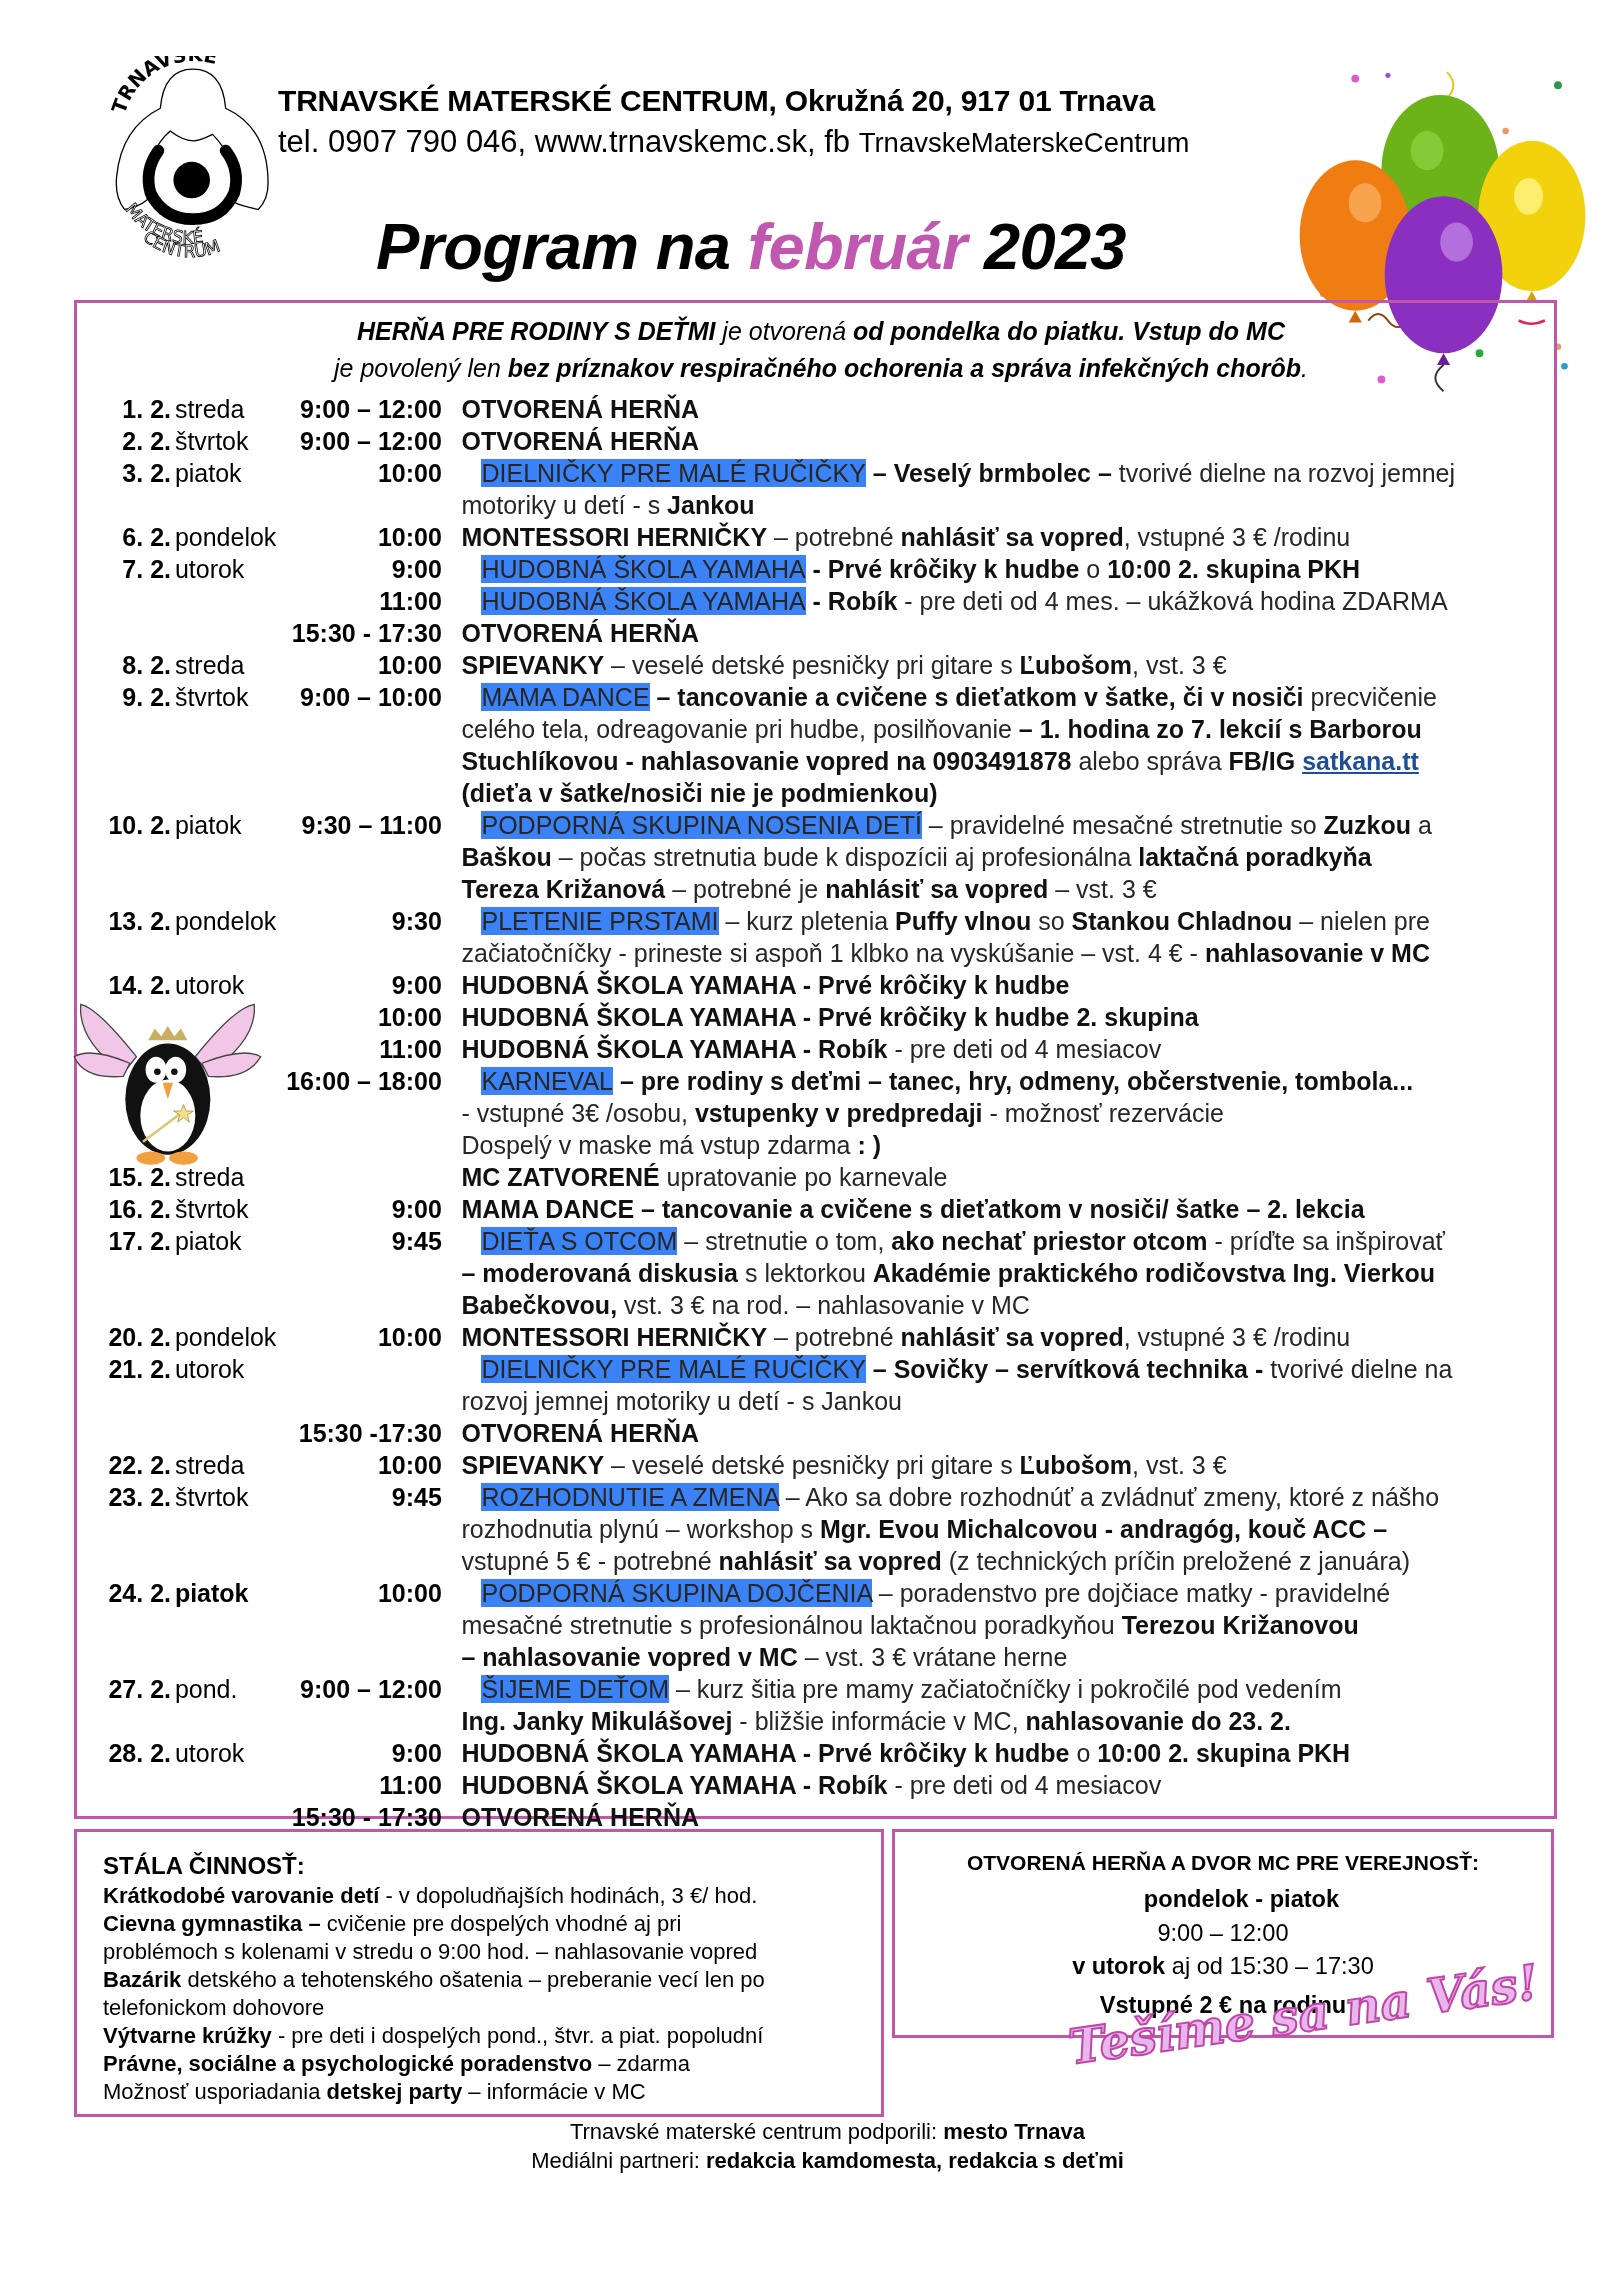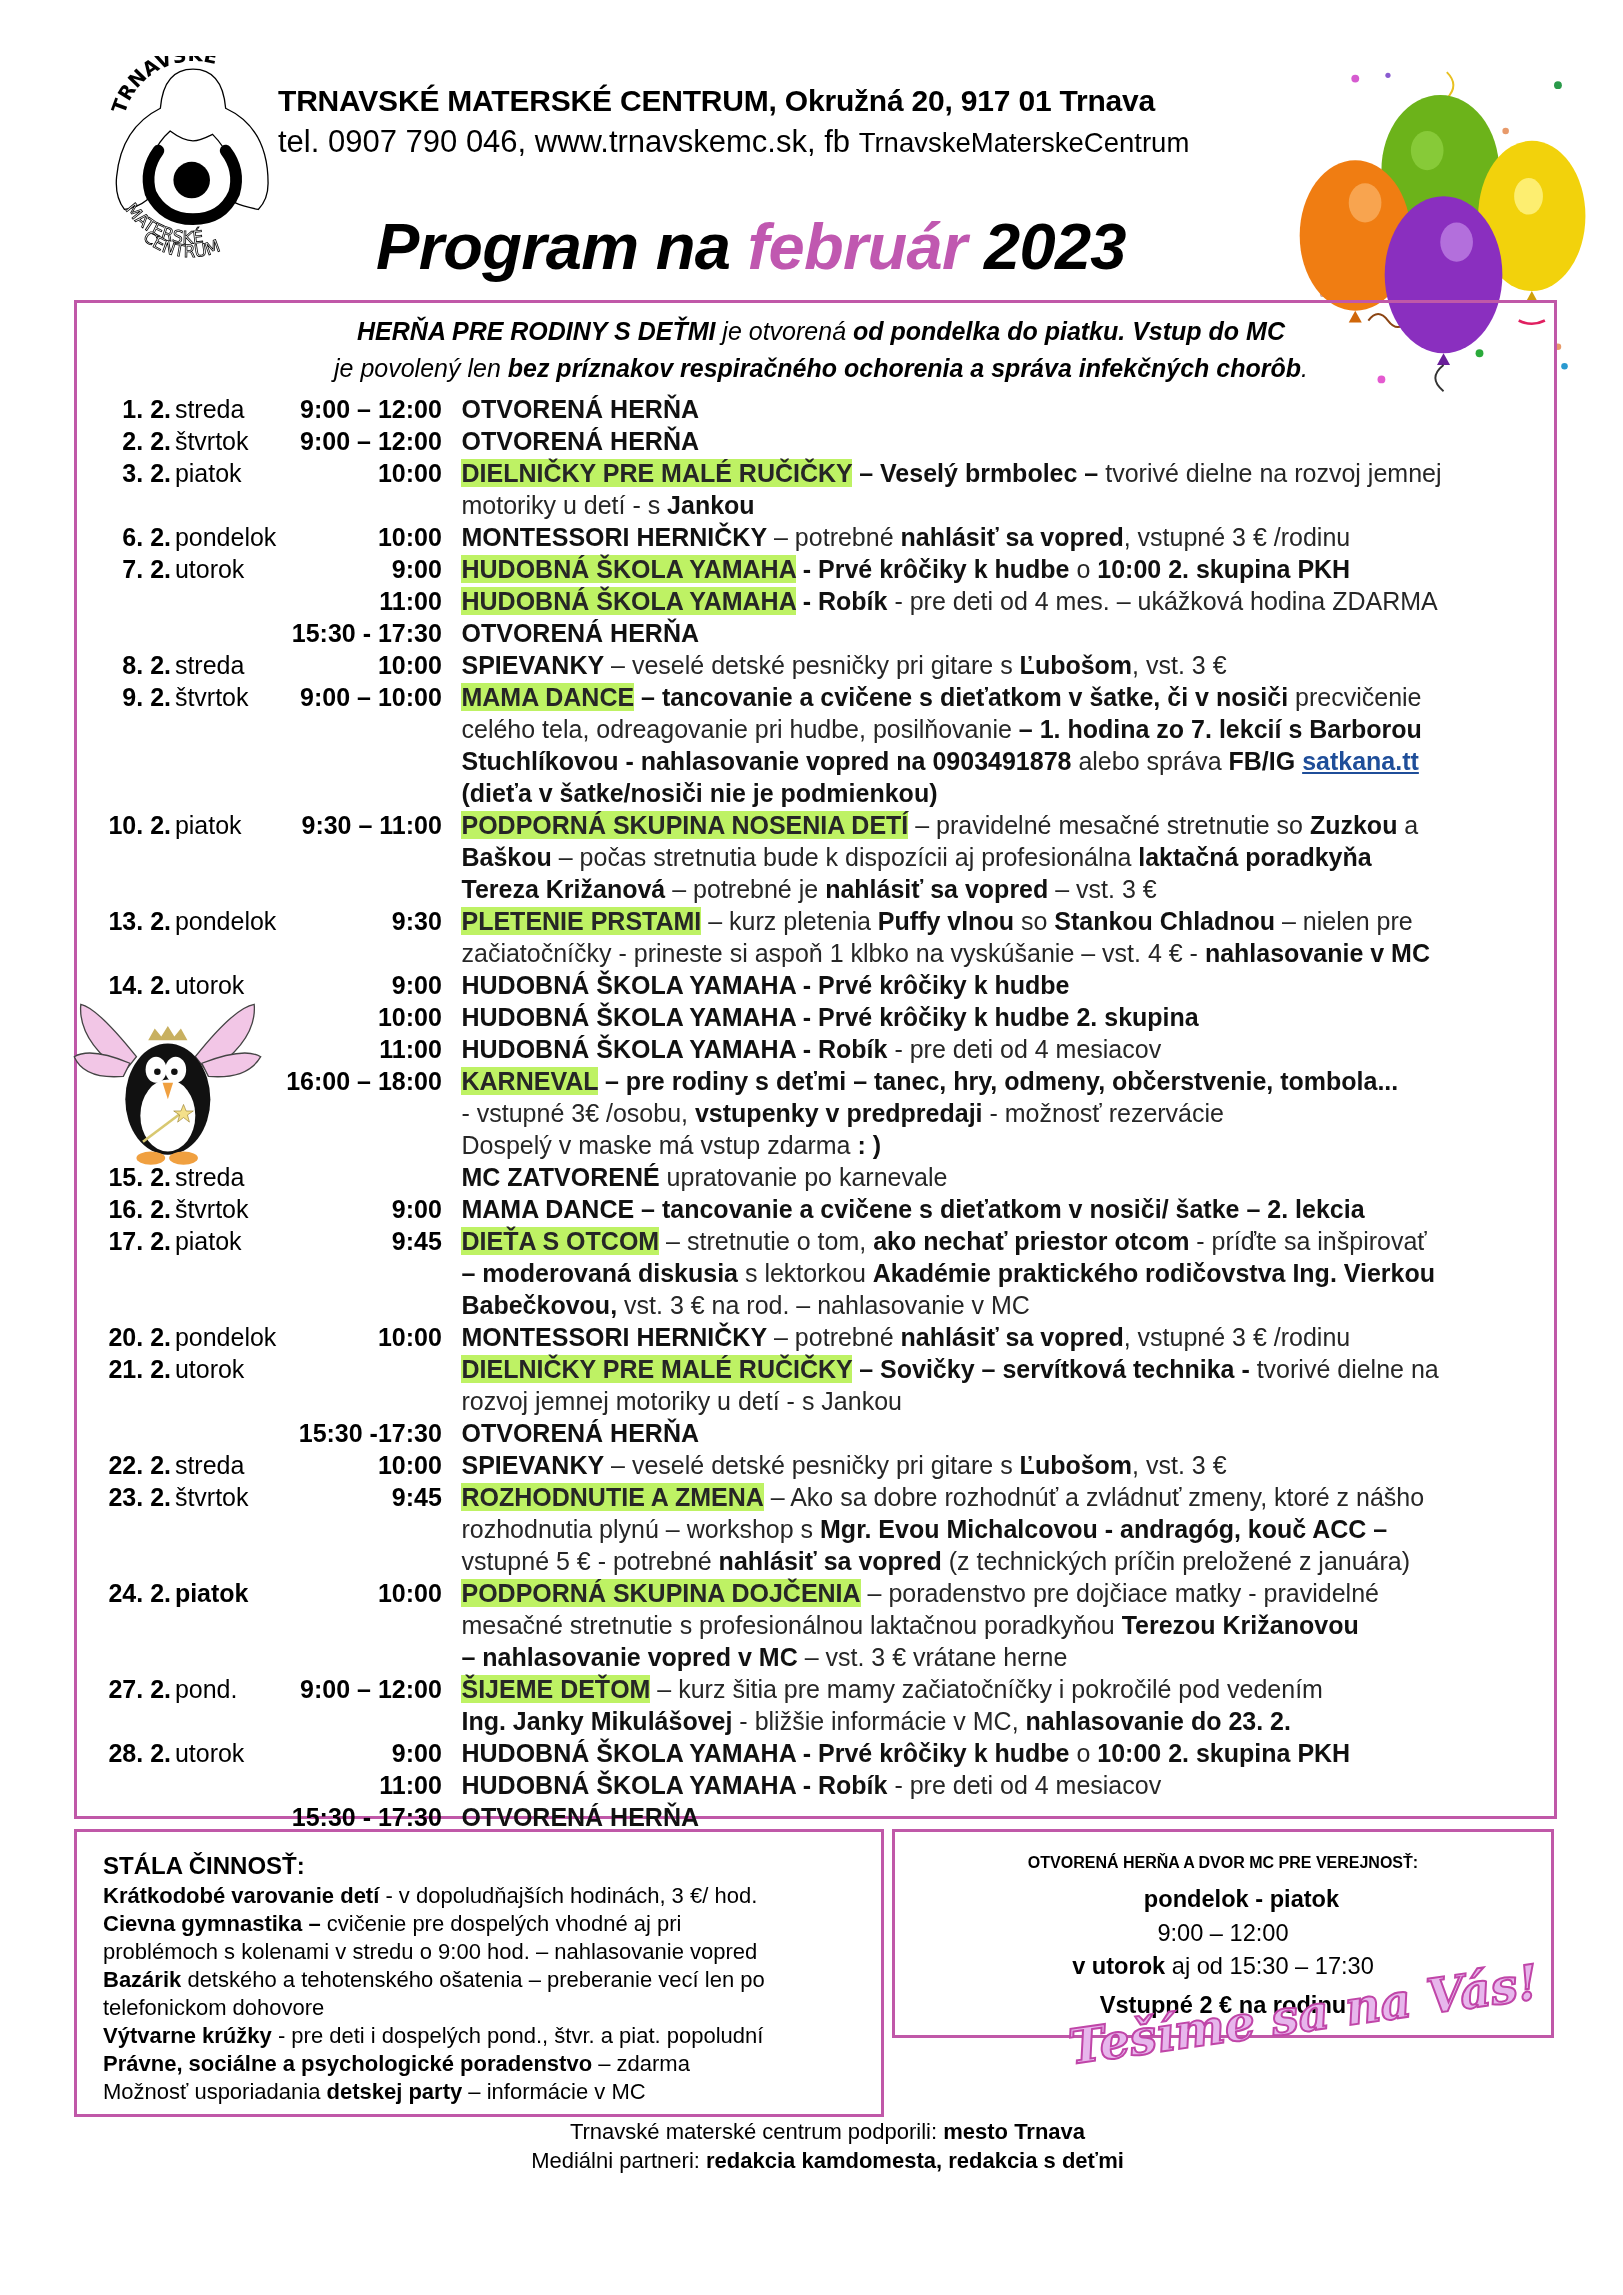--- a/index.html
+++ b/index.html
@@ -17,32 +17,32 @@
   
   #mainbox { left:74px; top:300px; width:1483px; height:1519px; border:3.3px solid #c058a8; box-sizing:border-box; }
   #intro { left:183px; top:313px; width:1276px; text-align:center; font-size:25px; font-style:italic; line-height:37px; }
   #intro b { font-weight:bold; }
   #rows { left:98px; top:393px; width:1440px; }
   .row { display:flex; font-size:25px; line-height:32px; color:#000; }
   .row .date { width:73px; text-align:right; font-weight:bold; flex:none; white-space:nowrap; }
   .row .day { width:71px; flex:none; padding-left:3.9px; white-space:nowrap; }
   .row .time { width:196px; text-align:right; font-weight:bold; flex:none; white-space:nowrap; box-sizing:border-box; }
   .row .desc { flex:1; padding-left:19.6px; padding-right:26px; color:#262626; }
-  .row .desc .hl { background:#bef264; font-weight:bold; color:#262626; }
+  .row .desc .hl { background:#3b82f6; font-weight:normal; color:#262626;margin-left:20px; }
   .row .desc b { font-weight:bold; color:#111; }
   .row .desc a { color:#1f4e99; text-decoration:underline; font-weight:bold; }
   .row.cont .date, .row.cont .day { visibility:hidden; }
   #penguin { left:71px; top:1001px; width:193px; height:167px; }
   
   #permbox { left:74px; top:1829px; width:810px; height:288px; border:3.3px solid #c058a8; box-sizing:border-box; padding:17px 26px; }
   #permbox .ttl { font-size:24px; font-weight:bold; line-height:33px; }
   #permbox .ln { font-size:22px; line-height:28px; }
   #permbox .ln b { font-weight:bold; }
   #openbox { left:892px; top:1829px; width:662px; height:209px; border:3.3px solid #c058a8; box-sizing:border-box; text-align:center; padding-top:14.4px; }
-  #openbox .ttl { font-size:16px; font-weight:bold; line-height:34px; }
+  #openbox .ttl { font-size:21px; font-weight:bold; line-height:34px; }
   #openbox .l1 { font-size:23.6px; font-weight:bold; line-height:35px; margin-top:2px;padding-left:37px; }
   #openbox .l2 { font-size:23.6px; line-height:33px; }
   #openbox .l3 { font-size:23.6px; line-height:33px; }
   #openbox .l4 { font-size:23.6px; font-weight:bold; line-height:37px; margin-top:3.9px; }
   #slogan { left:1073px; top:2019px; font-family:"DejaVu Serif", serif; font-size:48px; font-style:italic; font-weight:bold;
             color:#e7b6ec; -webkit-text-stroke:2px #c045a8; transform:rotate(-8deg); transform-origin:left bottom; white-space:nowrap; }
   #footer { left:16px; top:2117px; width:1623px; text-align:center; font-size:22px; line-height:29px; }
   #footer b { font-weight:bold; }
 </style>
 </head>

